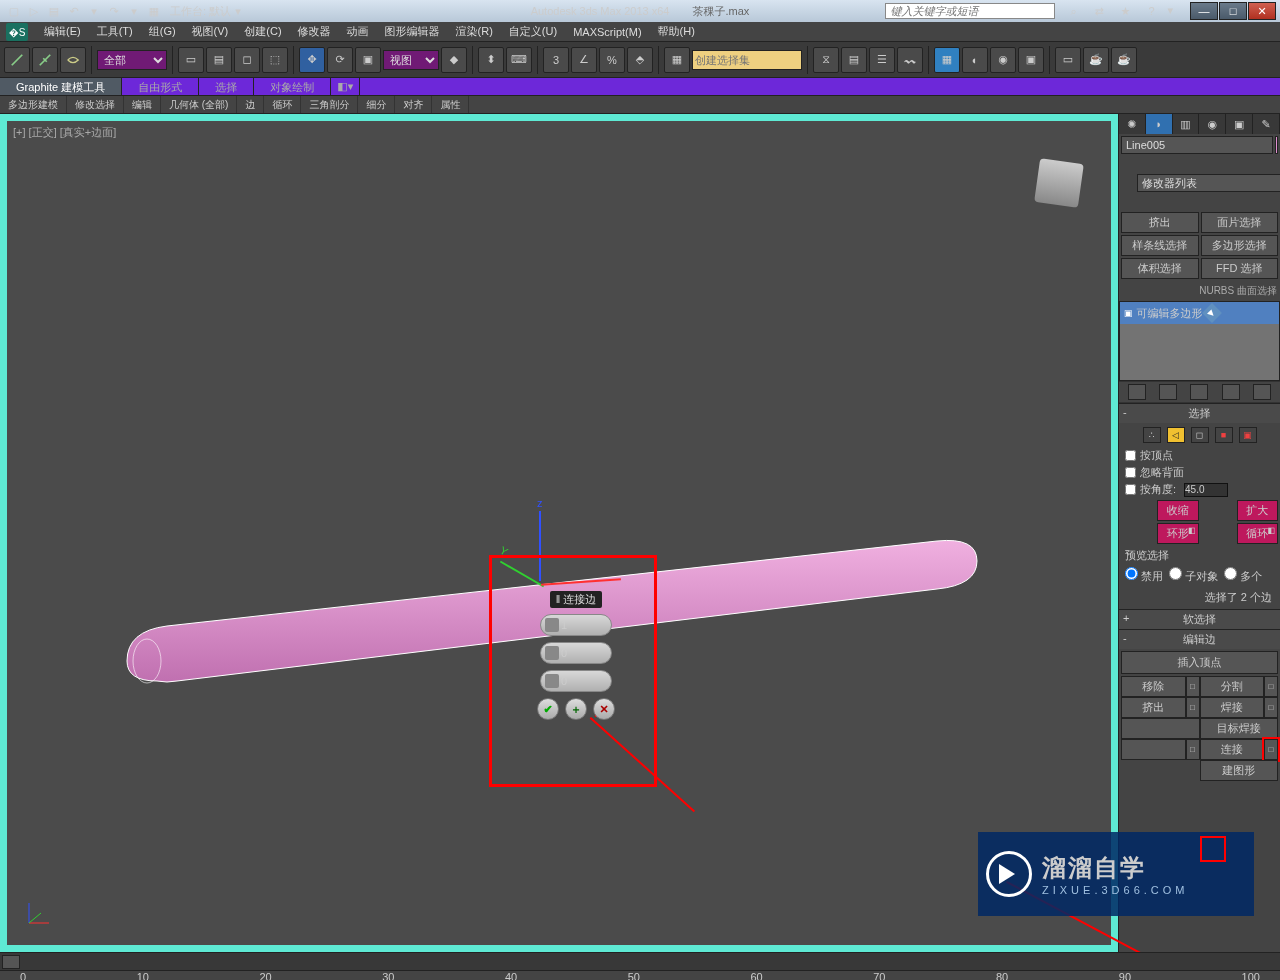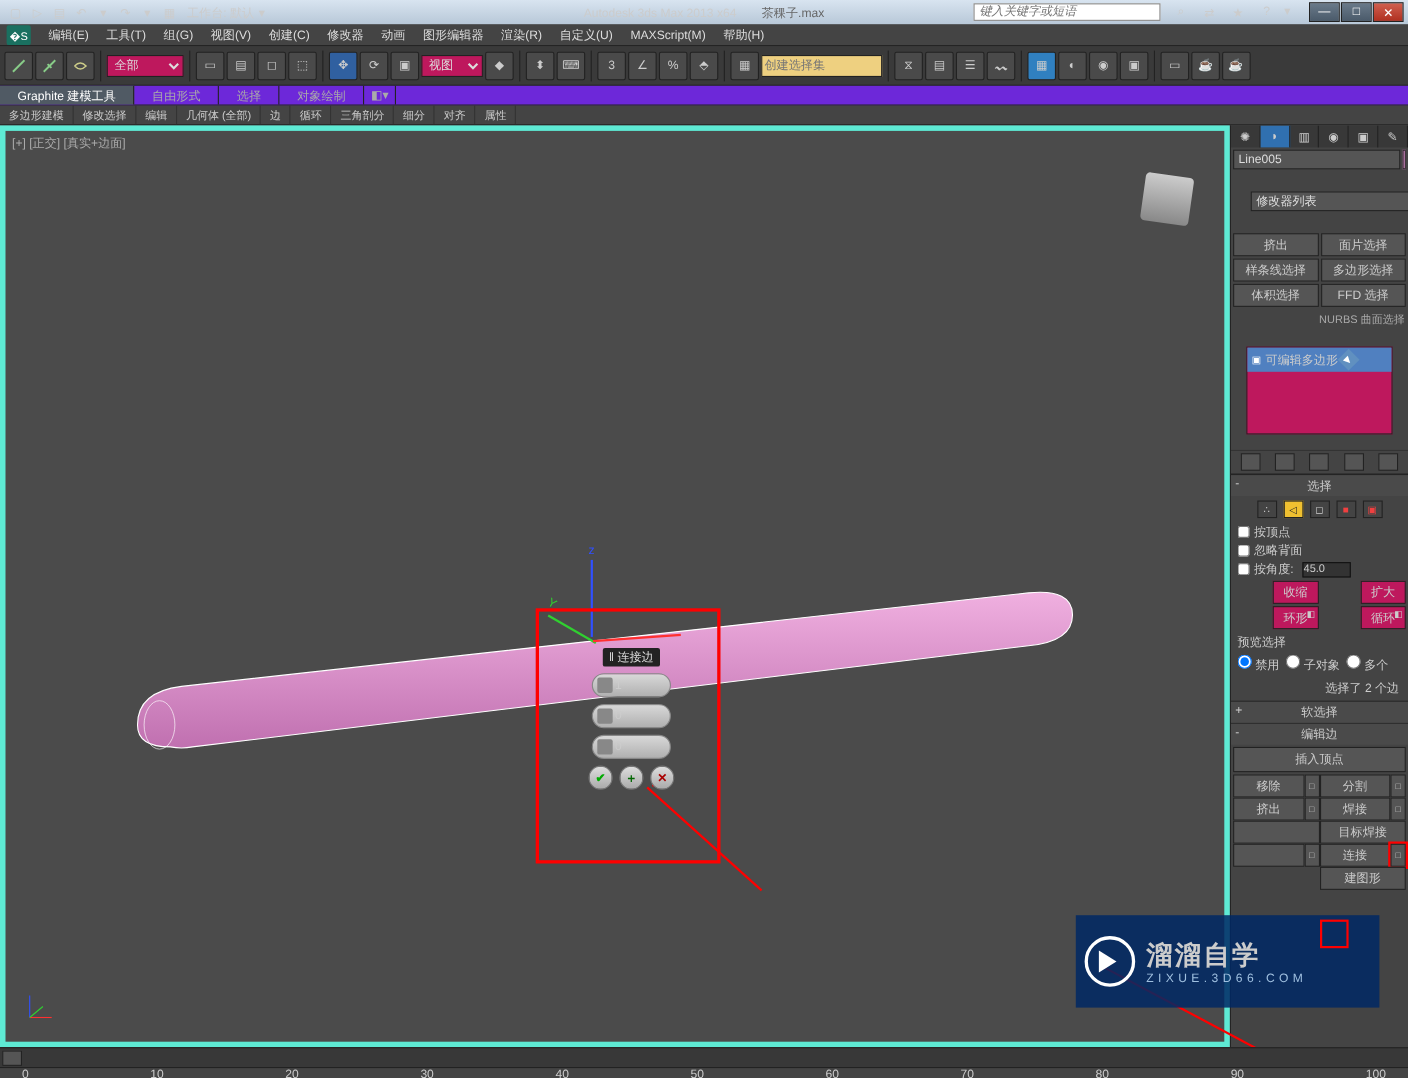--- a/index.html
+++ b/index.html
@@ -14,28 +14,28 @@
 .titlebar .help-icons { display: flex; gap: 6px; margin: 0 8px; }
 .titlebar .win-controls { display: flex; margin-left: 8px; }
 .titlebar .win-controls div { width: 28px; height: 18px; background: linear-gradient(#6a7a8a, #4a5a6a); border: 1px solid #222; display: flex; align-items: center; justify-content: center; color: #fff; margin-left: 1px; }
 .titlebar .win-controls .close { background: linear-gradient(#d06050, #b03020); }
 .menubar { height: 20px; background: #444; display: flex; align-items: center; padding-left: 6px; border-bottom: 1px solid #222; }
 .menubar .app-icon { width: 22px; height: 18px; background: #1a7060; border-radius: 2px; margin-right: 8px; display:flex; align-items:center; justify-content:center; color:#fff; font-size:10px;}
 .menubar .menu-item { padding: 2px 8px; color: #ddd; }
 .toolbar { height: 36px; background: #3a3a3a; border-bottom: 1px solid #222; display: flex; align-items: center; padding: 0 4px; gap: 2px; }
 .toolbar .tbtn { width: 26px; height: 26px; background: #4a4a4a; border: 1px solid #222; display: flex; align-items: center; justify-content: center; border-radius: 2px; }
 .toolbar .sep { width: 1px; height: 28px; background: #222; margin: 0 3px; }
-.toolbar select, .toolbar input { height: 20px; background: #be185d; border: 1px solid #222; color: #ddd; font-size: 11px; padding: 0 2px; }
+.toolbar select, .toolbar input { height: 20px; background: #701a75; border: 1px solid #222; color: #ddd; font-size: 11px; padding: 0 2px; }
 .ribbon-tabs { height: 18px; background: #6d28d9; display: flex; border-bottom: 1px solid #222; }
 .ribbon-tabs .rtab { padding: 2px 16px; color: #aaa; border-right: 1px solid #222; }
 .ribbon-tabs .rtab.active { background: #505a64; color: #fff; }
 .ribbon-sub { height: 18px; background: #444; display: flex; border-bottom: 1px solid #222; }
 .ribbon-sub .stab { padding: 2px 8px; color: #ccc; border-right: 1px solid #333; font-size: 10px; }
 .main { display: flex; height: 838px; }
-.viewport { flex: 1; background: #4b4b4b; position: relative; border: 5px solid #5eead4; }
+.viewport { flex: 1; background: #4b4b4b; position: relative; border: 7px solid #5eead4; }
 .vp-label { position: absolute; top: 4px; left: 6px; color: #aaa; font-size: 11px; }
 .viewcube { position: absolute; top: 40px; right: 30px; width: 44px; height: 44px; background: linear-gradient(#ccc,#888); border-radius: 4px; transform: rotate(8deg); }
 .gizmo-z { position: absolute; left: 532px; top: 390px; width: 2px; height: 70px; background: #3050ff; }
 .gizmo-z:after { content: "z"; position: absolute; top: -14px; left: -2px; color: #3050ff; }
 .gizmo-y { position: absolute; left: 490px; top: 452px; width: 50px; height: 2px; background: #30d030; transform: rotate(30deg); }
 .gizmo-y:after { content: "Y"; position: absolute; left: -6px; top: -16px; color: #30d030; }
 .gizmo-x { position: absolute; left: 534px; top: 460px; width: 80px; height: 2px; background: #ff3030; transform: rotate(-4deg); }
 .shape { position: absolute; left: 110px; top: 410px; width: 870px; height: 170px; }
 .shape svg { width: 100%; height: 100%; }
 .red-box { position: absolute; left: 482px; top: 434px; width: 168px; height: 232px; border: 3px solid #ff0000; }
@@ -58,21 +58,21 @@
 .cmdpanel { width: 162px; background: #444; border-left: 1px solid #222; display: flex; flex-direction: column; overflow: hidden; }
 .cmdpanel .tabs { height: 20px; display: flex; background: #383838; }
 .cmdpanel .tabs .t { flex:1; border-right:1px solid #222; display:flex; align-items:center; justify-content:center;}
 .cmdpanel .name-row { display: flex; margin: 2px; }
 .cmdpanel .name-row input { flex: 1; height: 18px; background: #555; border: 1px solid #222; color: #ddd; padding: 0 4px; }
 .cmdpanel .color-sw { width: 18px; height: 18px; background: #e090d0; border: 1px solid #222; margin-left: 2px; }
 .cmdpanel select { width: calc(100% - 4px); margin: 18px; height: 18px; background: #555; border: 1px solid #222; color: #ddd; }
 .cmdpanel .btn-grid { display: grid; grid-template-columns: 1fr 1fr; gap: 2px; margin: 2px; }
 .cmdpanel .btn-grid .b { background: #555; border: 1px solid #222; text-align: center; padding: 2px 0; font-size: 11px; }
 .cmdpanel .nurbs { padding: 3px; font-size: 10px; color: #aaa; text-align:right;}
-.cmdpanel .stack { margin: 14px; height: 80px; background: #be185d; border: 1px solid #222; }
+.cmdpanel .stack { margin: 0; height: 80px; background: #737373; border: 1px solid #222; }
 .cmdpanel .stack .item { background: #5080c0; color: #fff; padding: 2px 4px; display:flex; align-items:center;}
 .cmdpanel .stack .item:before { content:"▣"; margin-right:4px; font-size:9px;}
 .cmdpanel .send { background:#6090c0; color:#fff; width:14px; height:14px; float:right; margin:2px; display:flex; align-items:center; justify-content:center; transform:rotate(45deg); font-size:8px;}
 .cmdpanel .stack-btns { display:flex; justify-content:space-around; padding:2px; border-top:1px solid #333; border-bottom:1px solid #333;}
 .cmdpanel .stack-btns .sb { width:18px; height:16px; background:#555; border:1px solid #222;}
 .cmdpanel .rollout { border-top: 1px solid #222; }
 .cmdpanel .rollout-head { background: #4a4a4a; padding: 2px 6px; font-size: 11px; text-align:center; position:relative;}
 .cmdpanel .rollout-head:before { content:"-"; position:absolute; left:4px;}
 .cmdpanel .rollout-head.plus:before { content:"+";}
 .cmdpanel .sel-icons { display:flex; justify-content:center; gap:6px; padding:4px;}

